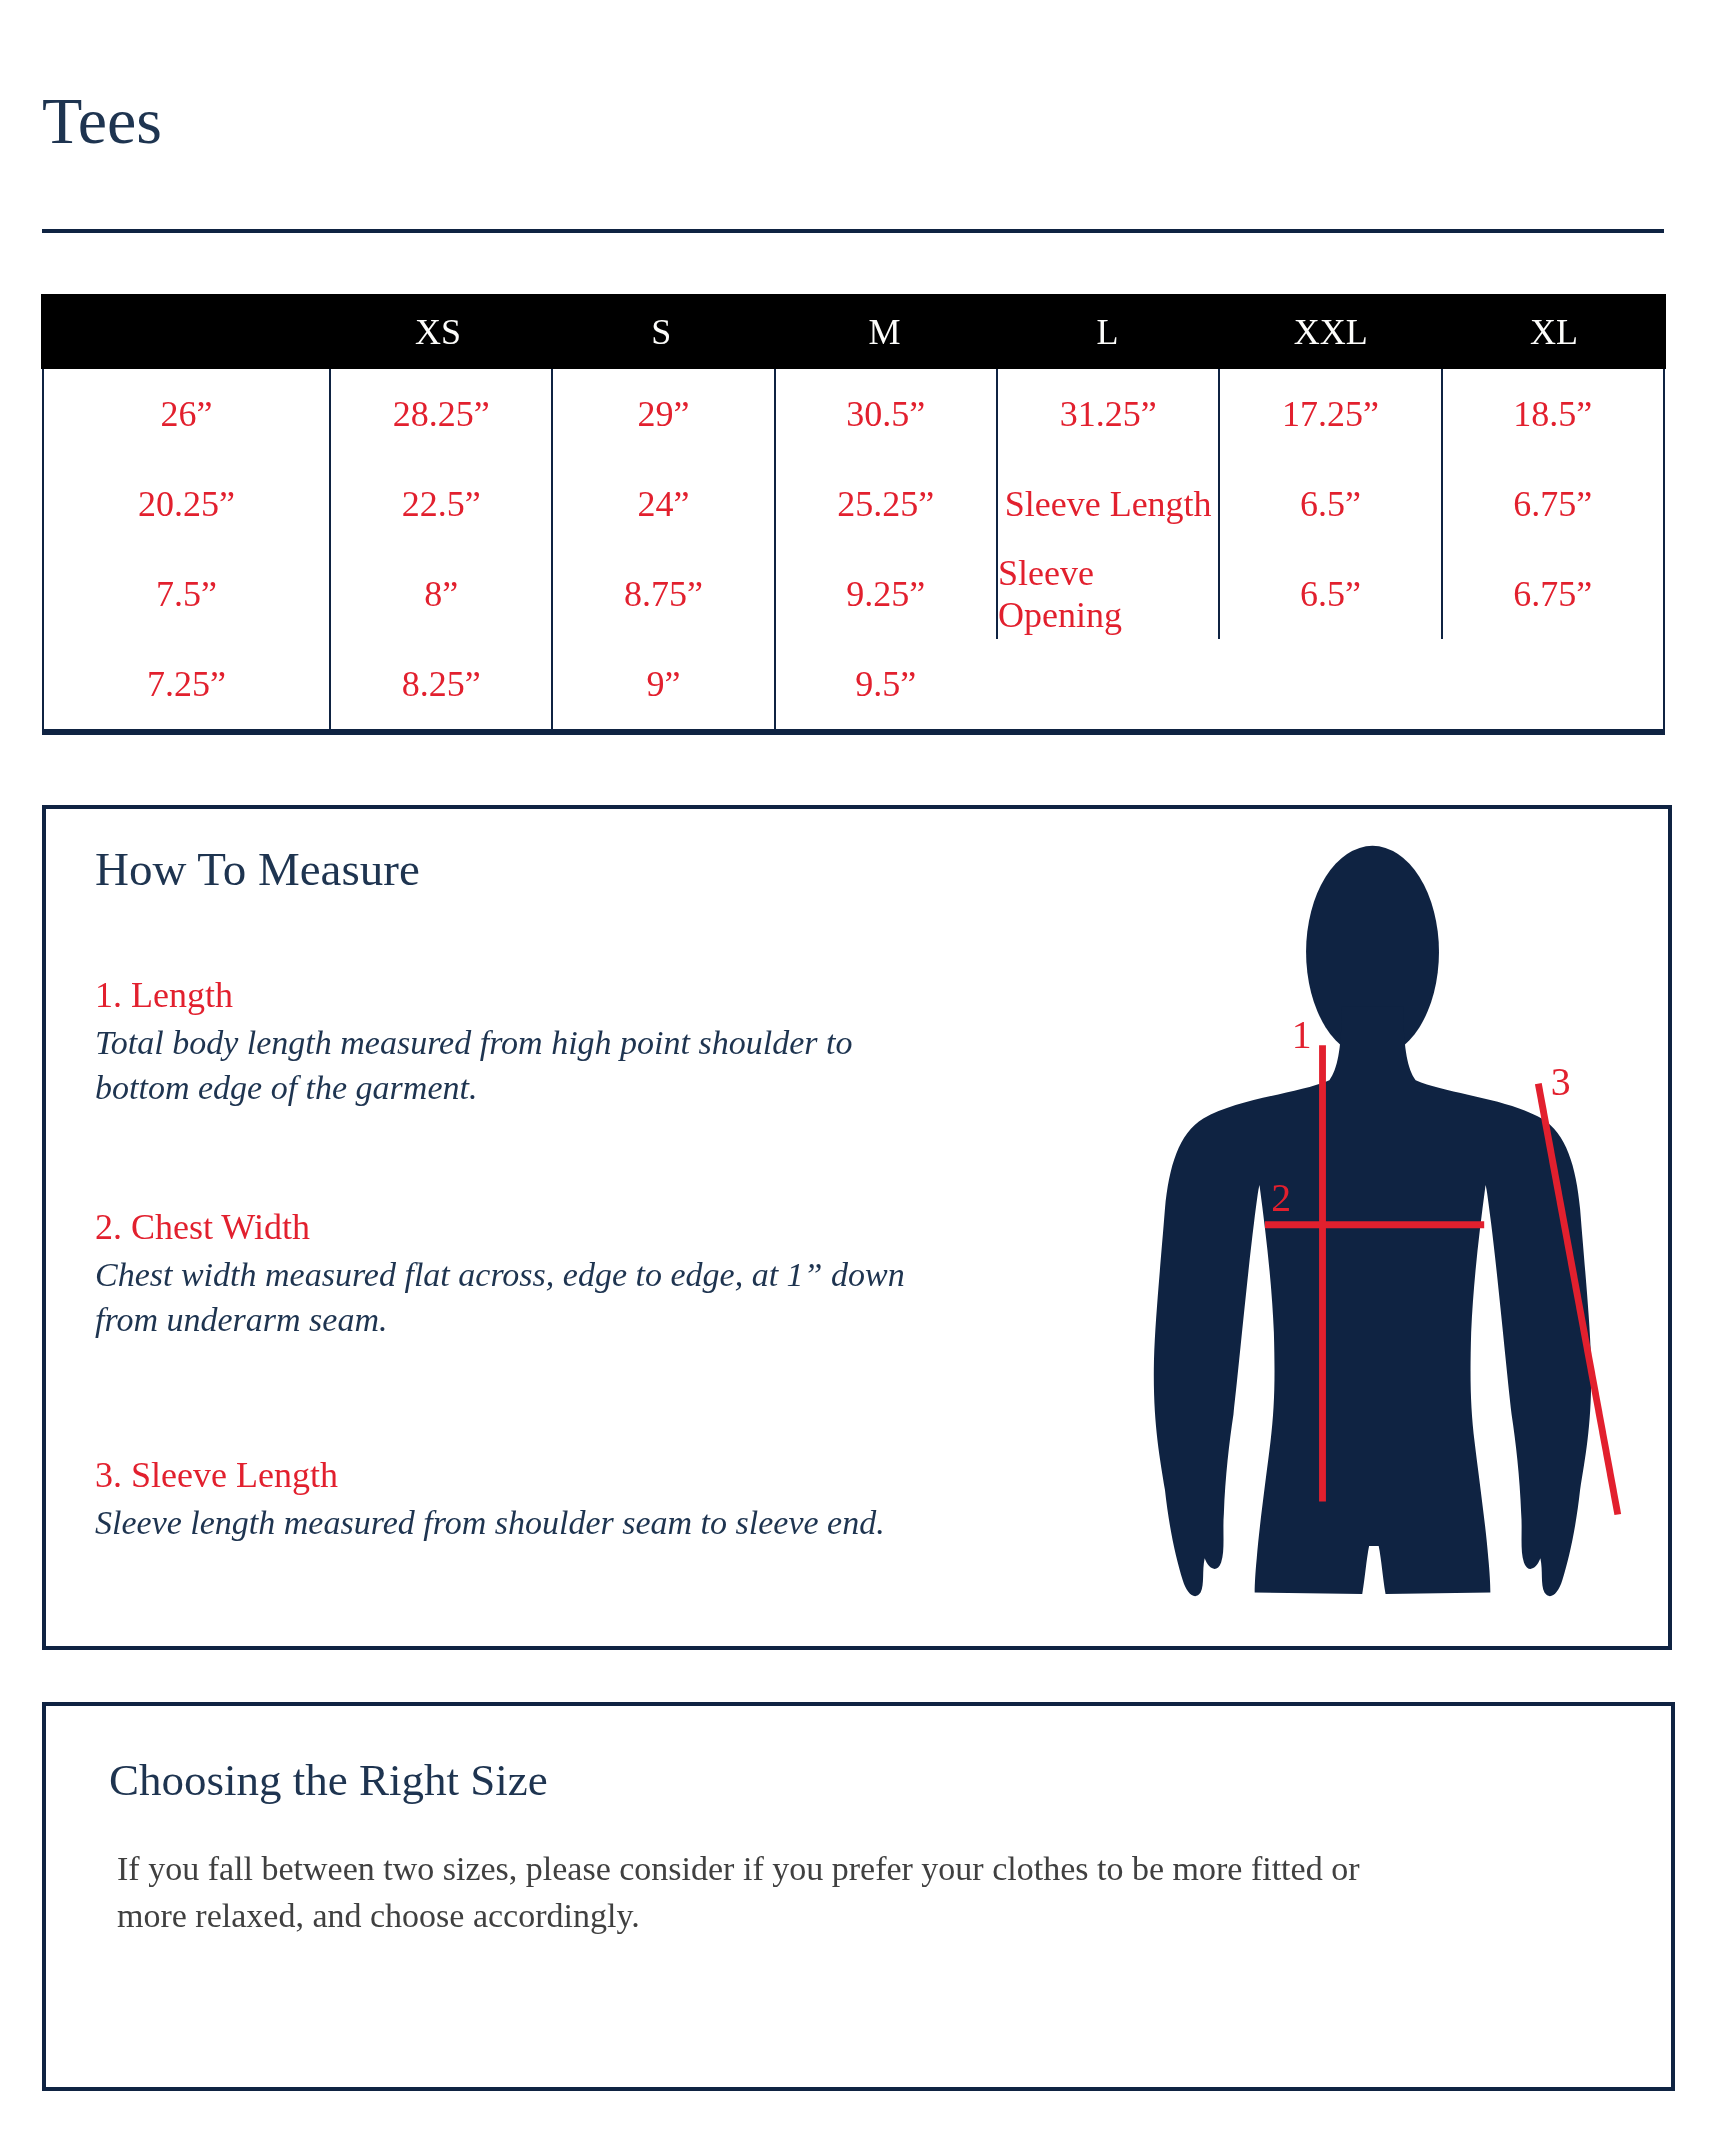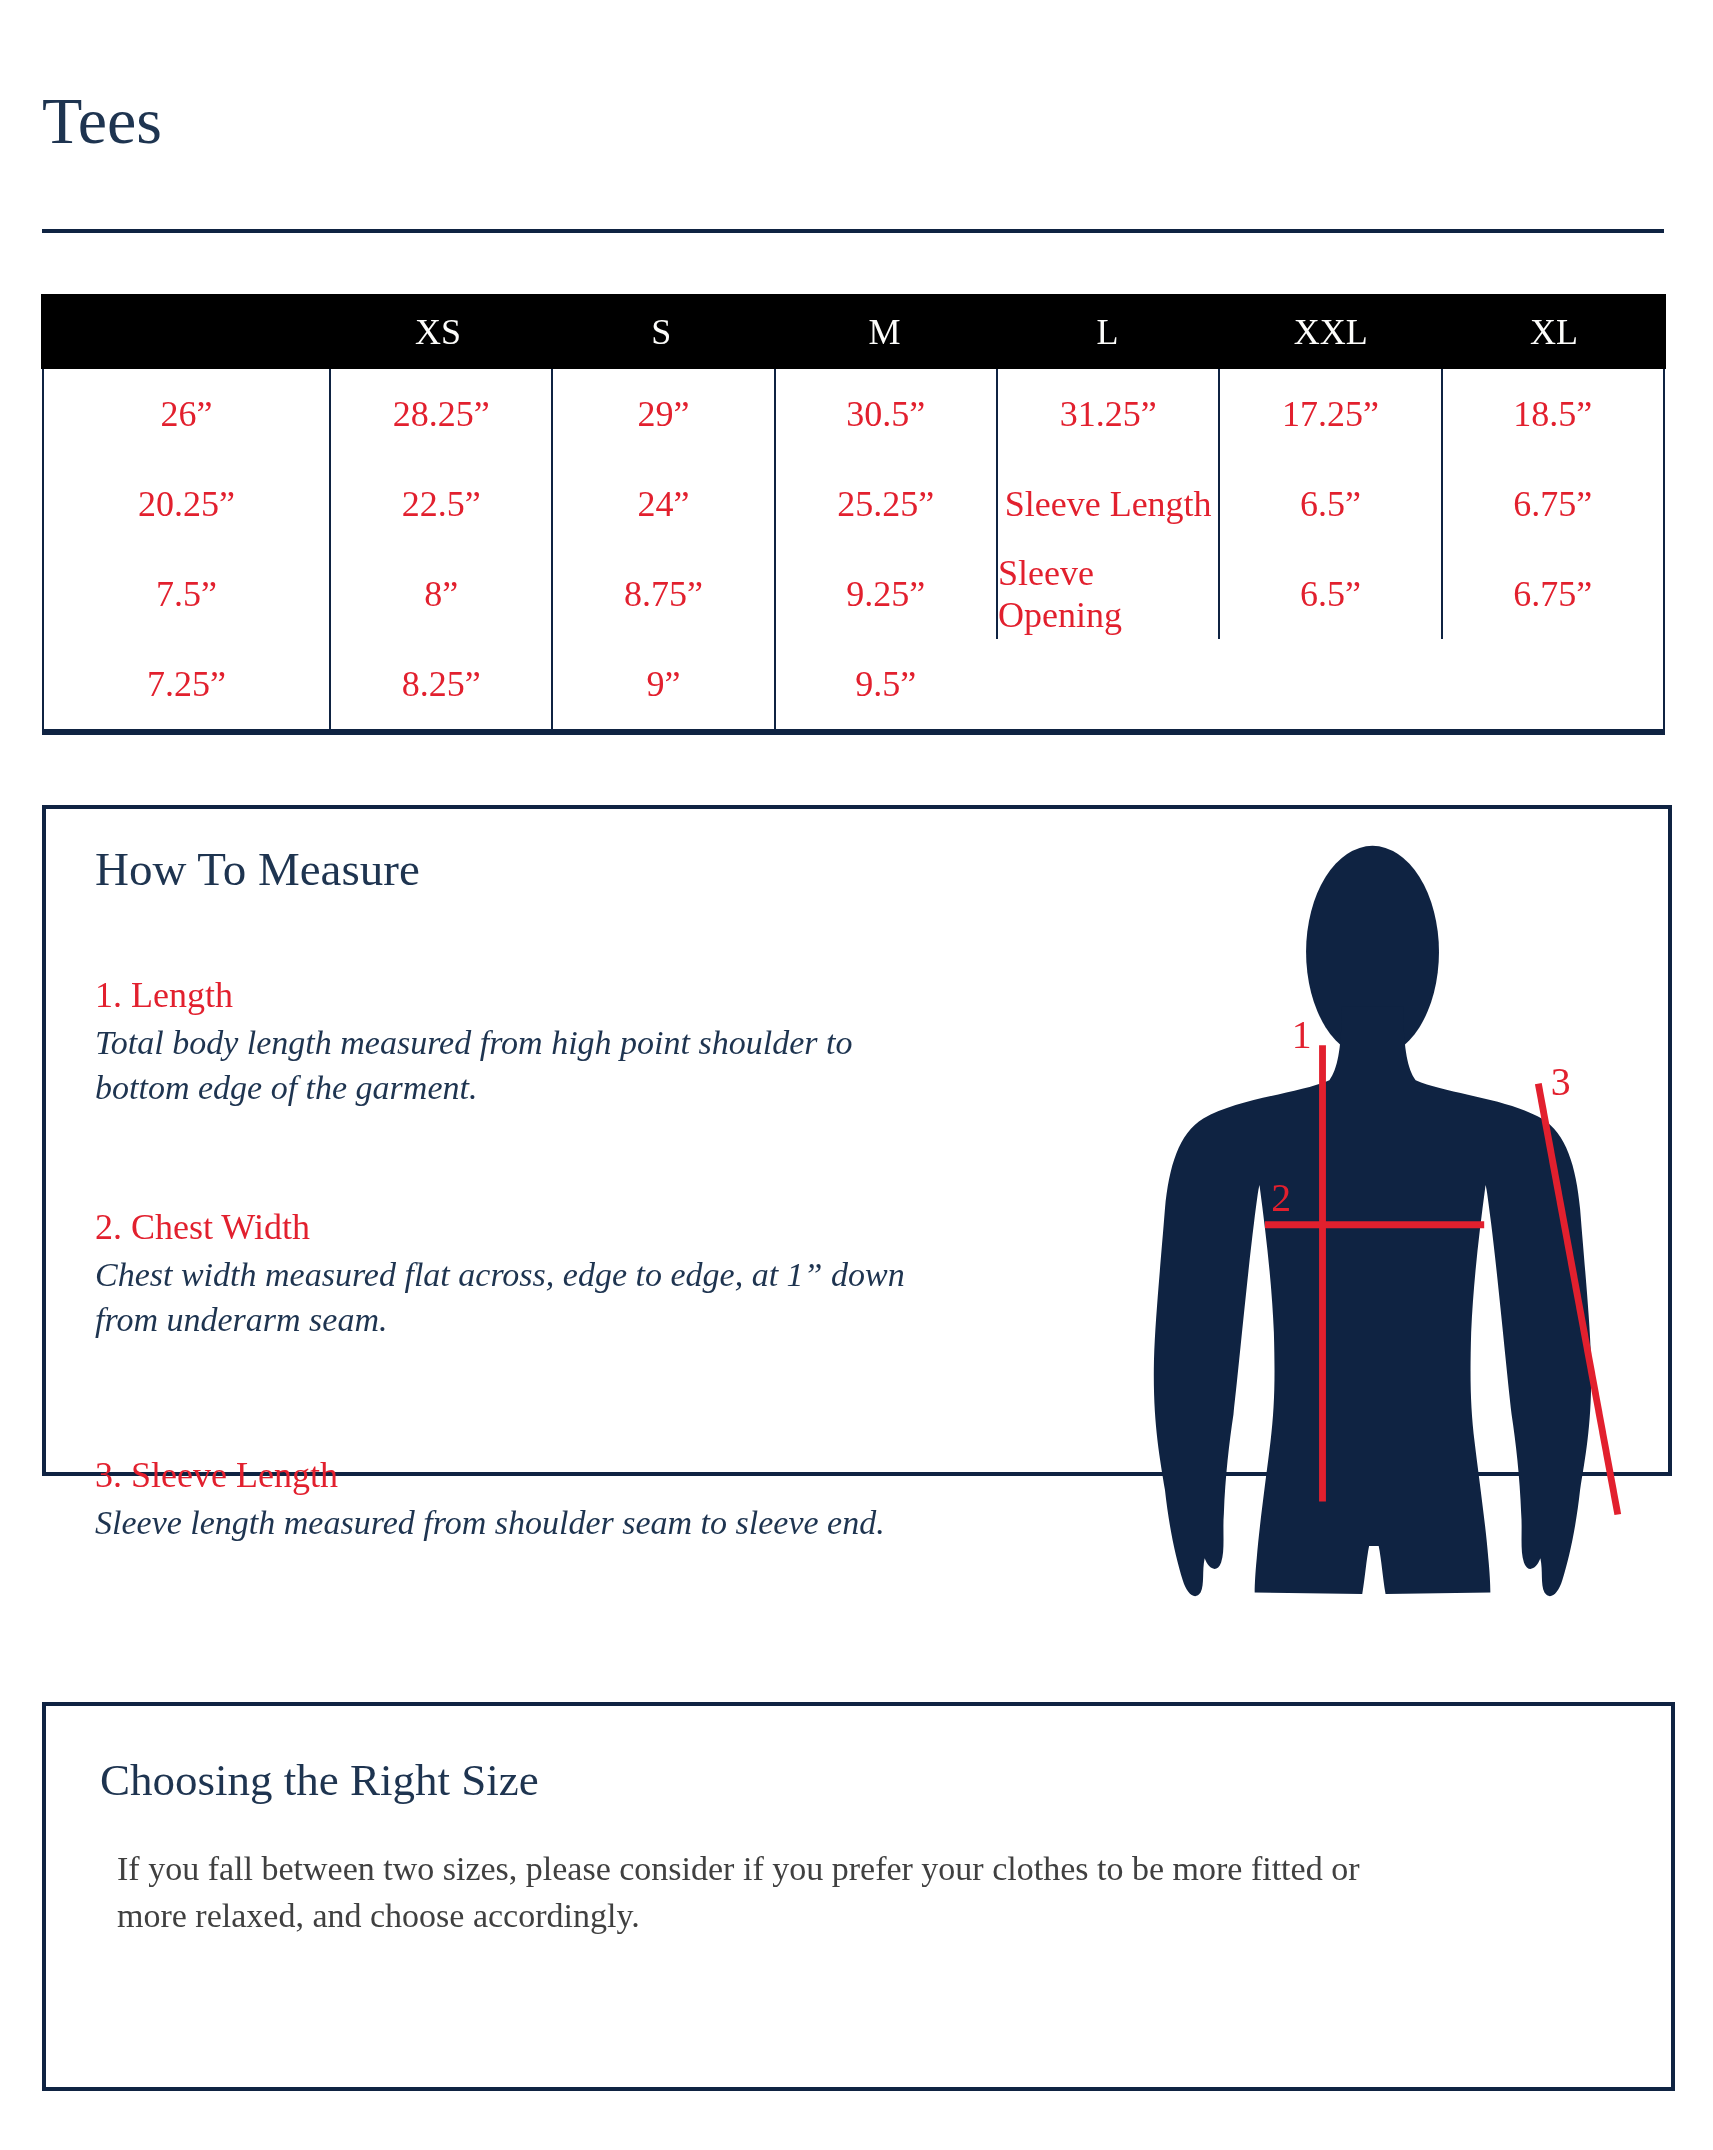--- a/index.html
+++ b/index.html
@@ -46,21 +46,21 @@
   }
   .st-body > div {
     display:flex; align-items:center; justify-content:center;
     color:#e2202e; font-size:36px;
     border-left:2.7px solid #0f2342;
   }
   .st-body > div:nth-child(7n+1) { border-left:none; }
 
   
   .outline-box { border:4.1px solid #0f2342; background:#ffffff; }
-  .measure-box { left:42px; top:805px; width:1630px; height:671px; }
+  .measure-box { left:42px; top:805px; width:1630px; height:845px; }
   .choose-box  { left:42px; top:1702px; width:1633px; height:389px; }
 
   .mb-title {
     position:absolute; left:49px; top:31.5px;
     font-size:47px; font-weight:400; line-height:1.2; color:#1e3450;
   }
   .mb-section { position:absolute; left:49px; width:993px; }
   .mb-section h3 {
     font-size:36px; font-weight:400; line-height:41px; color:#e2202e;
   }
@@ -70,21 +70,21 @@
     white-space:pre-line;
     font-style:italic;
   }
   .sec-1 { top:166px; }
   .sec-2 { top:398px; }
   .sec-3 { top:646px; }
 
   .figure-wrap { position:absolute; left:1090px; top:30px; width:521px; height:781px; }
 
   .cb-title {
-    position:absolute; left:54px; top:47px;
+    position:absolute; left:63px; top:47px;
     font-size:45px; font-weight:400; line-height:55px; color:#1e3450;
   }
   .cb-body {
     position:absolute; left:71px; top:139px; width:1479px;
     font-size:34px; line-height:47px; color:#404040;
     white-space:pre-line;
   }
 
   svg text { font-family:"Liberation Serif", serif; }
 </style>

